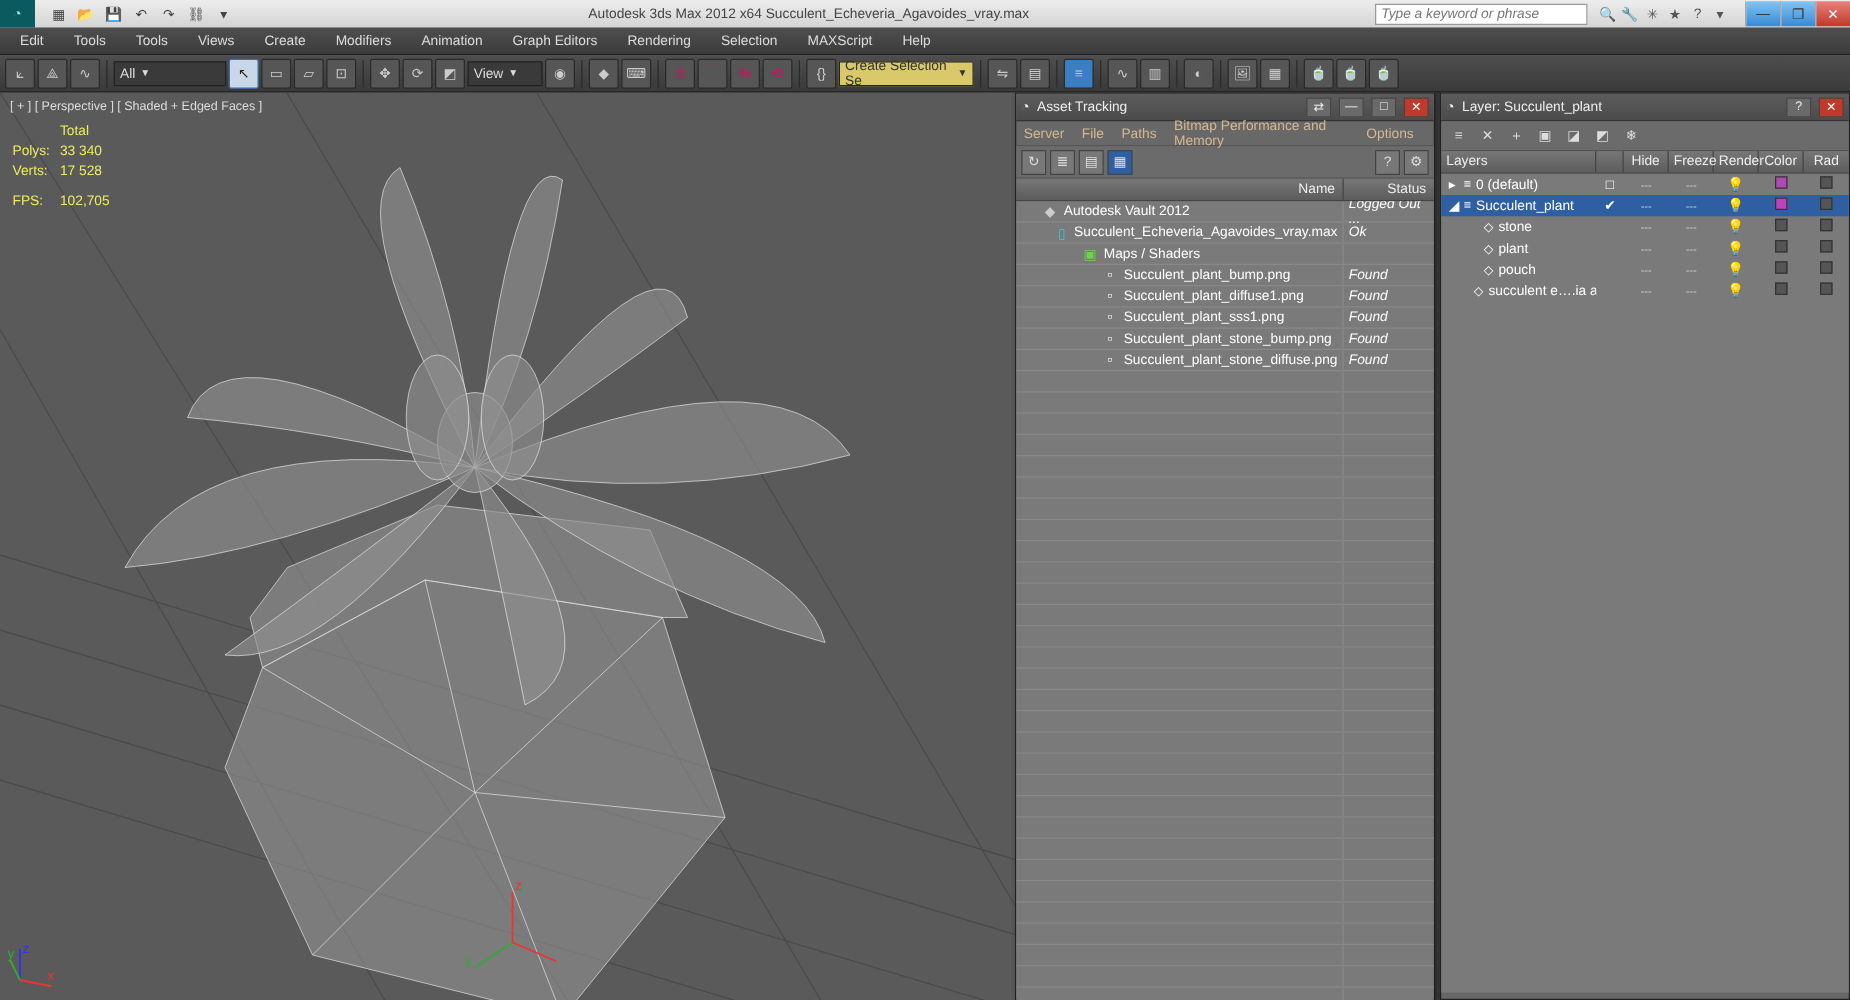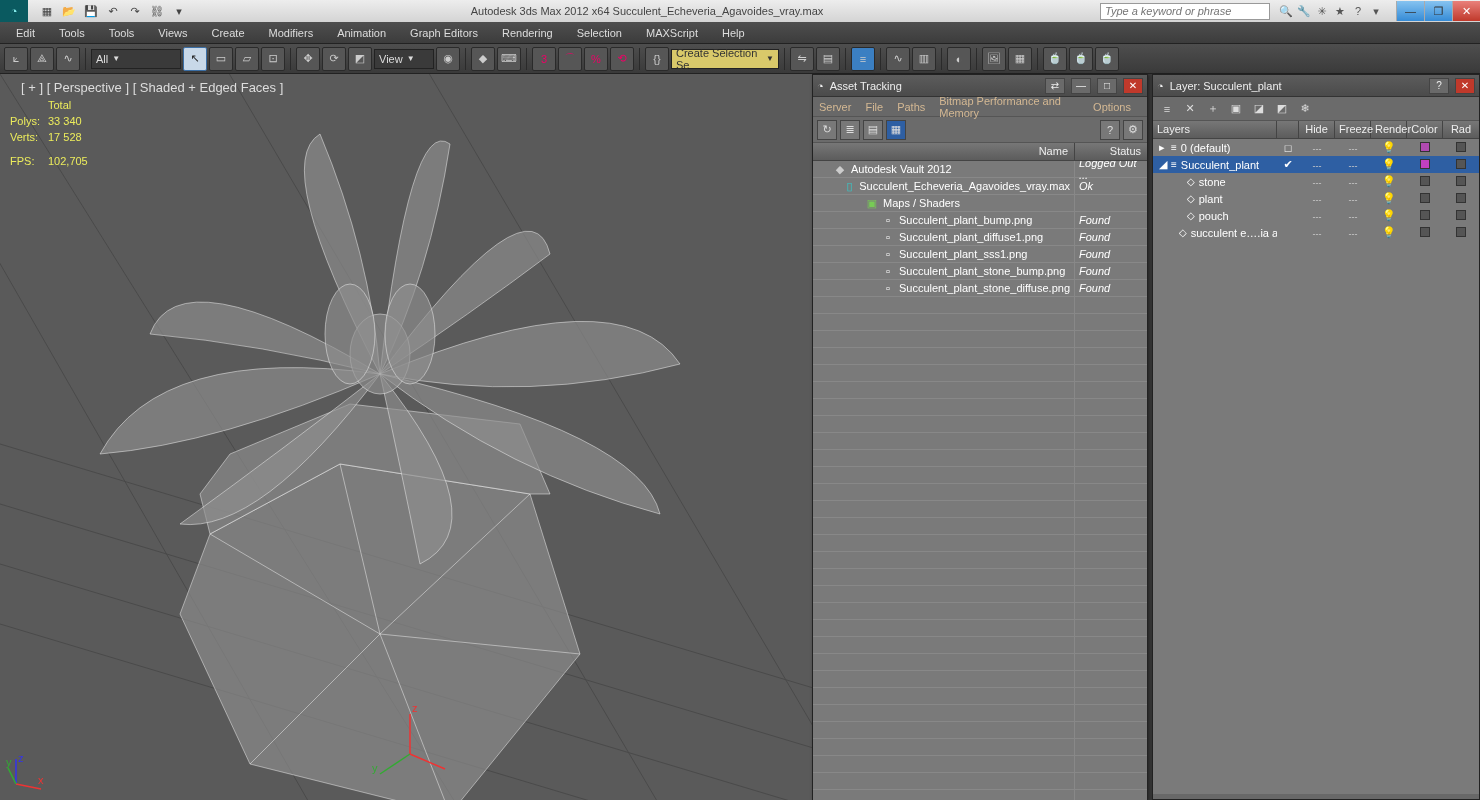--- a/index.html
+++ b/index.html
@@ -24,21 +24,21 @@
 .menubar span { padding:2px 10px; color:#ddd; cursor:default; }
 
 .toolbar { height:30px; background:linear-gradient(#4e4e4e,#3a3a3a); display:flex; align-items:center; gap:2px; padding:0 4px; border-bottom:1px solid #222; }
 .tbtn { width:24px; height:24px; background:#565656; border:1px solid #2a2a2a; display:flex; align-items:center; justify-content:center; color:#ccc; border-radius:2px; }
 .tbtn.sel { background:#c8d8e8; border-color:#3a6ea5; color:#222; }
 .tsep { width:1px; height:22px; background:#2a2a2a; margin:0 3px; }
 .tcombo { height:20px; background:#3a3a3a; border:1px solid #222; color:#ddd; padding:0 4px; display:flex; align-items:center; gap:4px; font-size:10px; }
 .tcombo .dd { font-size:8px; }
 
 .vp { position:absolute; left:0; top:74px; width:812px; height:726px; background:#5a5a5a; overflow:hidden; }
-.vp-label { position:absolute; left:21px; top:6px; color:#ddd; font-size:13px; }
+.vp-label { position:absolute; left:8px; top:6px; color:#ddd; font-size:10px; }
 .vp-stats { position:absolute; left:8px; top:22px; color:#ecec5c; font-size:11px; line-height:14px; }
 .vp-stats td { padding:0 6px 0 0;margin-top:12px; }
 .grid-lines line { stroke:#4a4a4a; stroke-width:1; }
 .wire { stroke:#f0f0f0; stroke-width:0.5; fill:#8f8f8f; fill-opacity:0.65; }
 .axis-gizmo { position:absolute; left:6px; bottom:6px; }
 
 .panel { position:absolute; background:#686868; border:1px solid #222; box-shadow:1px 1px 3px #0006; }
 .p-asset { left:812px; top:74px; width:336px; height:726px; }
 .p-title { height:22px; background:linear-gradient(#5c5c5c,#4b4b4b); display:flex; align-items:center; padding:0 4px; color:#eee; gap:6px; border-bottom:1px solid #333; }
 .p-title .spacer { flex:1; }

